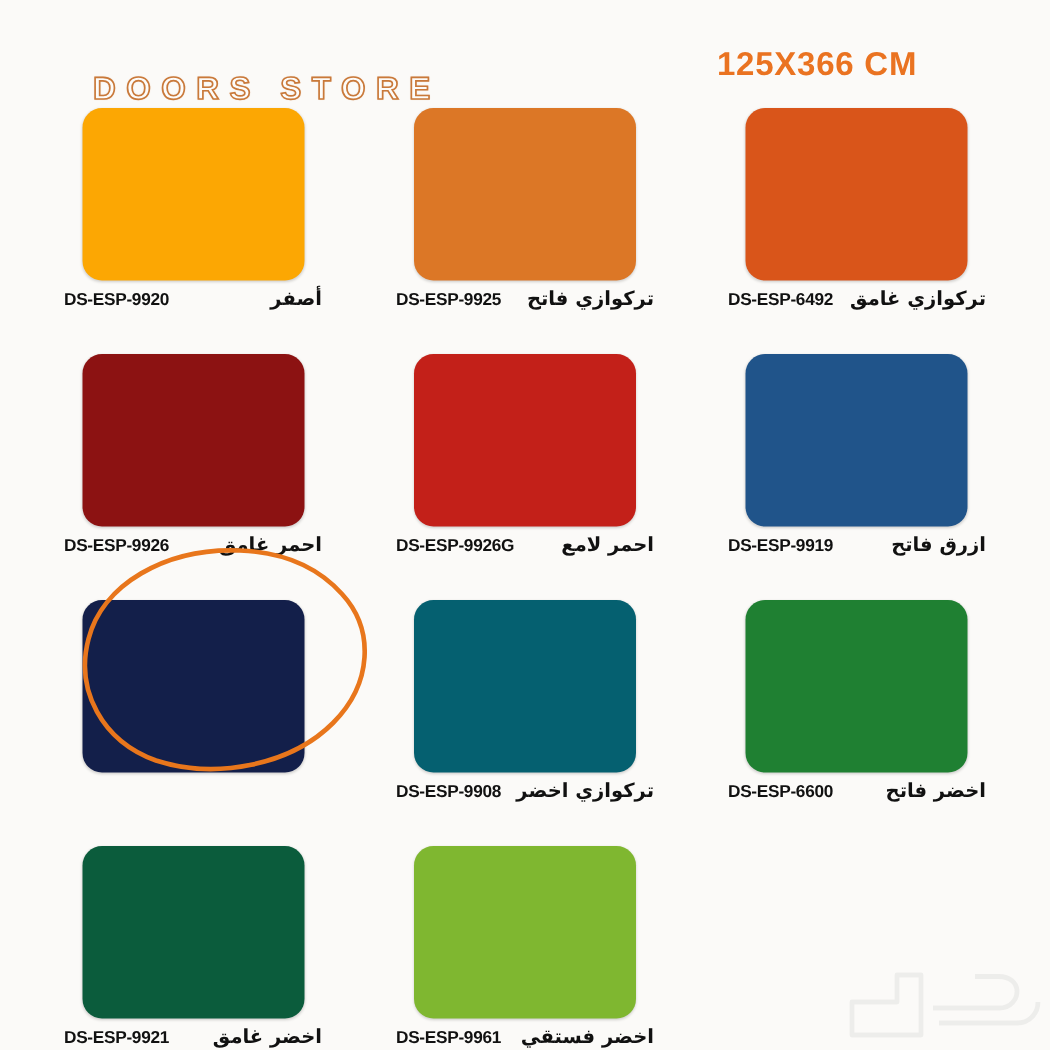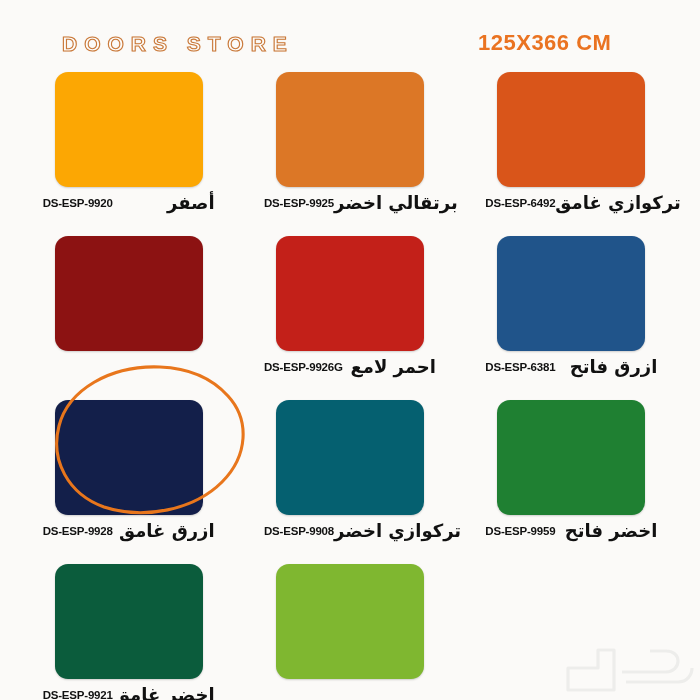--- a/index.html
+++ b/index.html
@@ -6,21 +6,21 @@
   body{
     width:700px;height:700px;overflow:hidden;position:relative;
     background:#fbfaf8;
     font-family:"Liberation Sans","DejaVu Sans",sans-serif;
   }
   .page{position:absolute;inset:0;}
 
   
   .header{position:absolute;top:32px;left:0;width:700px;height:40px;}
   .brand{
-    position:absolute;left:62px;top:0;
+    position:absolute;left:62px;top:16px;
     font-size:21px;font-weight:700;letter-spacing:7px;
     color:#fdfcfa;
     -webkit-text-stroke:1.1px #c9793a;
     text-shadow:0 0 1px #c9793a;
     font-family:"Liberation Sans","DejaVu Sans",sans-serif;
   }
   .size{
     position:absolute;left:478px;top:-2px;
     font-size:22px;font-weight:700;letter-spacing:0.5px;
     color:#ea7321;
@@ -44,21 +44,21 @@
   }
   .caption{
     position:absolute;left:50%;transform:translateX(-50%);
     top:120px;width:172px;
     display:flex;align-items:center;justify-content:space-between;
     font-size:11.5px;font-weight:700;color:#111;
     white-space:nowrap;
   }
   .code{font-size:11.5px;font-weight:700;letter-spacing:-0.2px;}
   .aname{
-    font-size:18px;font-weight:700;direction:rtl;
+    font-size:13px;font-weight:700;direction:rtl;
     font-family:"DejaVu Sans","Liberation Sans",sans-serif;
   }
 
   
   .annot{
     position:absolute;left:52px;top:364px;
     width:200px;height:152px;pointer-events:none;
   }
   .annot svg{display:block;overflow:visible;}
 
@@ -83,77 +83,81 @@
         <div class="swatch" style="background: rgb(252, 167, 3);"></div>
         <div class="caption">
           <span class="code">DS-ESP-9920</span>
           <span class="aname">أصفر</span>
         </div>
       </div>
       <div class="cell">
         <div class="swatch" style="background: rgb(220, 119, 38);"></div>
         <div class="caption">
           <span class="code">DS-ESP-9925</span>
-          <span class="aname">برتقالي اخضر</span>
+          <span class="aname">تركوازي فاتح</span>
         </div>
       </div>
       <div class="cell">
         <div class="swatch" style="background: rgb(217, 85, 26);"></div>
         <div class="caption">
           <span class="code">DS-ESP-6492</span>
           <span class="aname">تركوازي غامق</span>
         </div>
       </div>
       <div class="cell">
         <div class="swatch" style="background: rgb(140, 18, 18);"></div>
+        <div class="caption">
+          <span class="code">DS-ESP-9926</span>
+          <span class="aname">احمر غامق</span>
+        </div>
       </div>
       <div class="cell">
         <div class="swatch" style="background: rgb(195, 32, 25);"></div>
         <div class="caption">
           <span class="code">DS-ESP-9926G</span>
           <span class="aname">احمر لامع</span>
         </div>
       </div>
       <div class="cell">
         <div class="swatch" style="background: rgb(32, 84, 138);"></div>
         <div class="caption">
-          <span class="code">DS-ESP-6381</span>
+          <span class="code">DS-ESP-9919</span>
           <span class="aname">ازرق فاتح</span>
         </div>
       </div>
       <div class="cell">
         <div class="swatch" style="background: rgb(19, 31, 74);"></div>
-        <div class="caption">
-          <span class="code">DS-ESP-9928</span>
-          <span class="aname">ازرق غامق</span>
-        </div>
       </div>
       <div class="cell">
         <div class="swatch" style="background: rgb(5, 96, 112);"></div>
         <div class="caption">
           <span class="code">DS-ESP-9908</span>
           <span class="aname">تركوازي اخضر</span>
         </div>
       </div>
       <div class="cell">
         <div class="swatch" style="background: rgb(31, 128, 50);"></div>
         <div class="caption">
-          <span class="code">DS-ESP-9959</span>
+          <span class="code">DS-ESP-6600</span>
           <span class="aname">اخضر فاتح</span>
         </div>
       </div>
       <div class="cell">
         <div class="swatch" style="background: rgb(11, 92, 60);"></div>
         <div class="caption">
           <span class="code">DS-ESP-9921</span>
           <span class="aname">اخضر غامق</span>
         </div>
       </div>
       <div class="cell">
         <div class="swatch" style="background: rgb(127, 183, 48);"></div>
+        <div class="caption">
+          <span class="code">DS-ESP-9961</span>
+          <span class="aname">اخضر فستقي</span>
+        </div>
       </div>
     </div>
 
   <div class="annot">
     <svg width="200" height="152" viewBox="0 0 200 152">
       <path d="M108 3 C58 1 16 26 7 62 C-2 96 16 130 52 143 C92 156 142 146 170 118
                C196 92 198 56 176 32 C158 12 134 4 108 3 Z" fill="none" stroke="#e8761c" stroke-width="3.1" stroke-linecap="round" stroke-linejoin="round"></path>
     </svg>
   </div>
 

